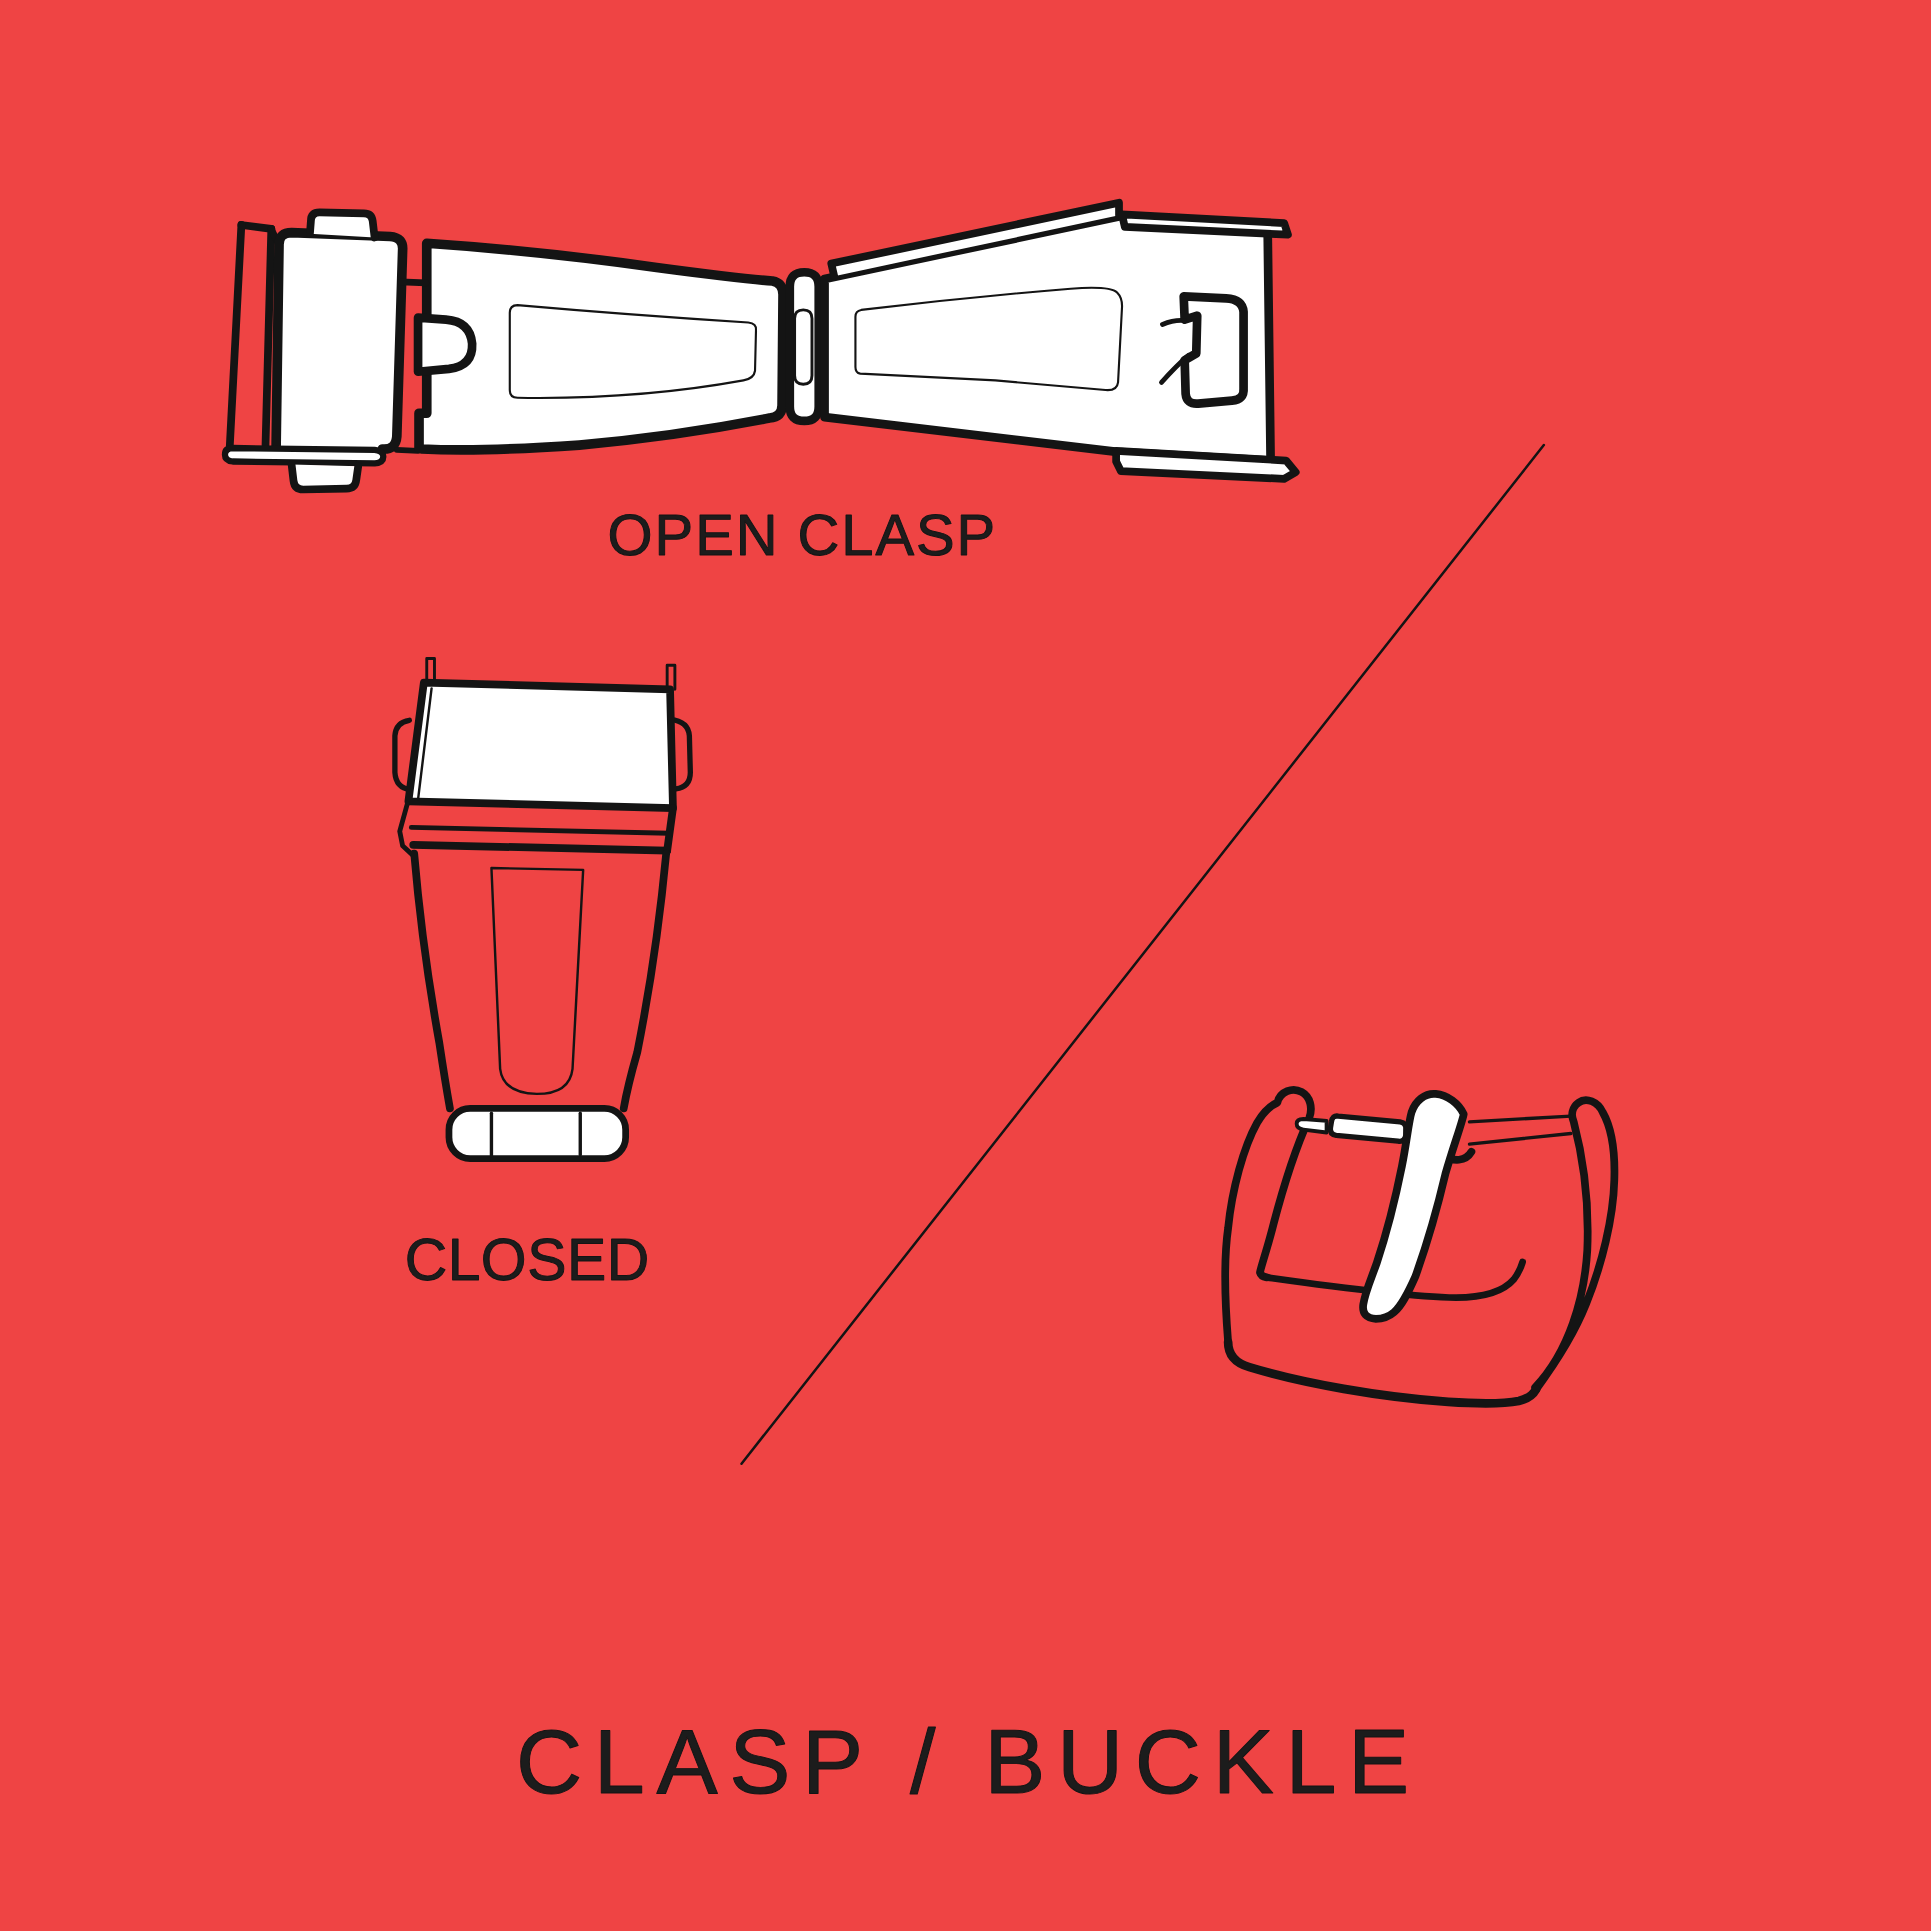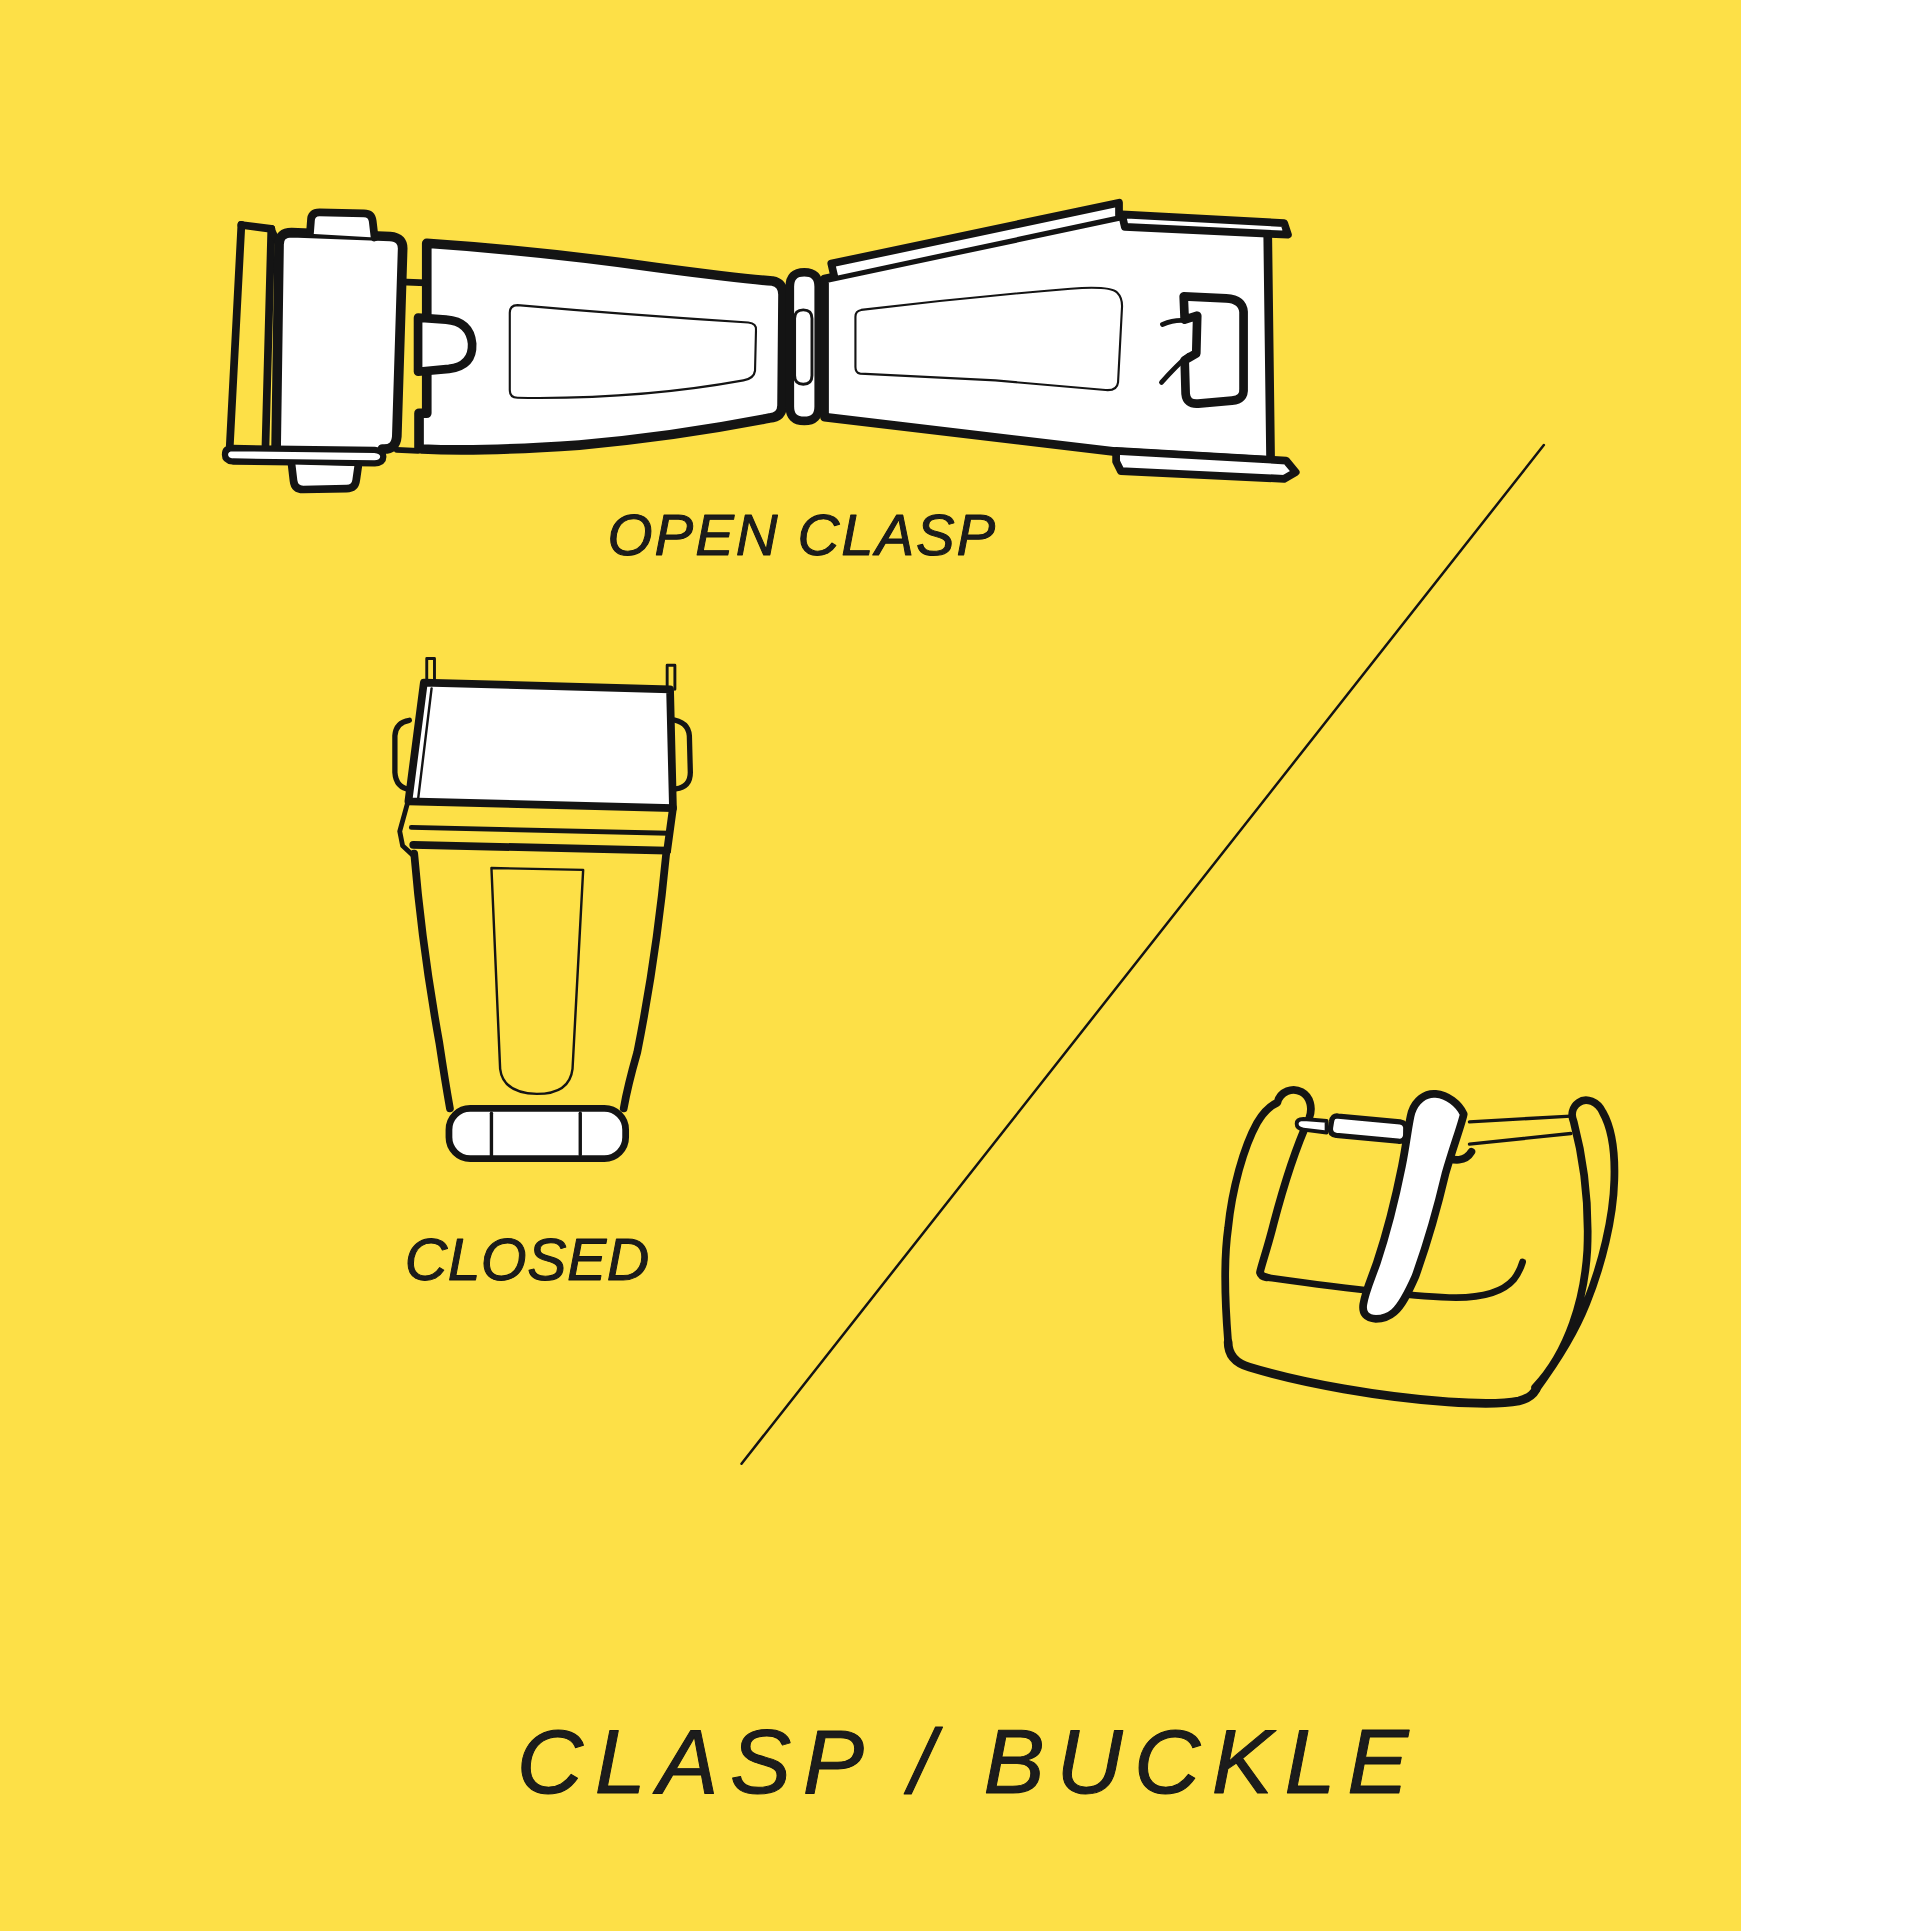--- a/index.html
+++ b/index.html
@@ -1,16 +1,16 @@
 <!DOCTYPE html>
 <html><head>
 <meta charset="utf-8">
 <style>
   html,body{margin:0;padding:0;background:#ffffff;}
-  .page{width:1741px;height:1931px;position:relative;background:#fde047;overflow:hidden;font-style:italic;}
+  .page{width:1931px;height:1931px;position:relative;background:#ef4444;overflow:hidden;}
   svg{position:absolute;top:0;left:0;}
   text{font-family:"Liberation Sans", sans-serif;fill:#1c1c1c;}
 </style>
 </head>
 <body>
 <div class="page">
 <svg width="1931" height="1931" viewBox="0 0 2000 2000" fill="none" stroke="#141414" stroke-linecap="round" stroke-linejoin="round">
 
 <g>
 

